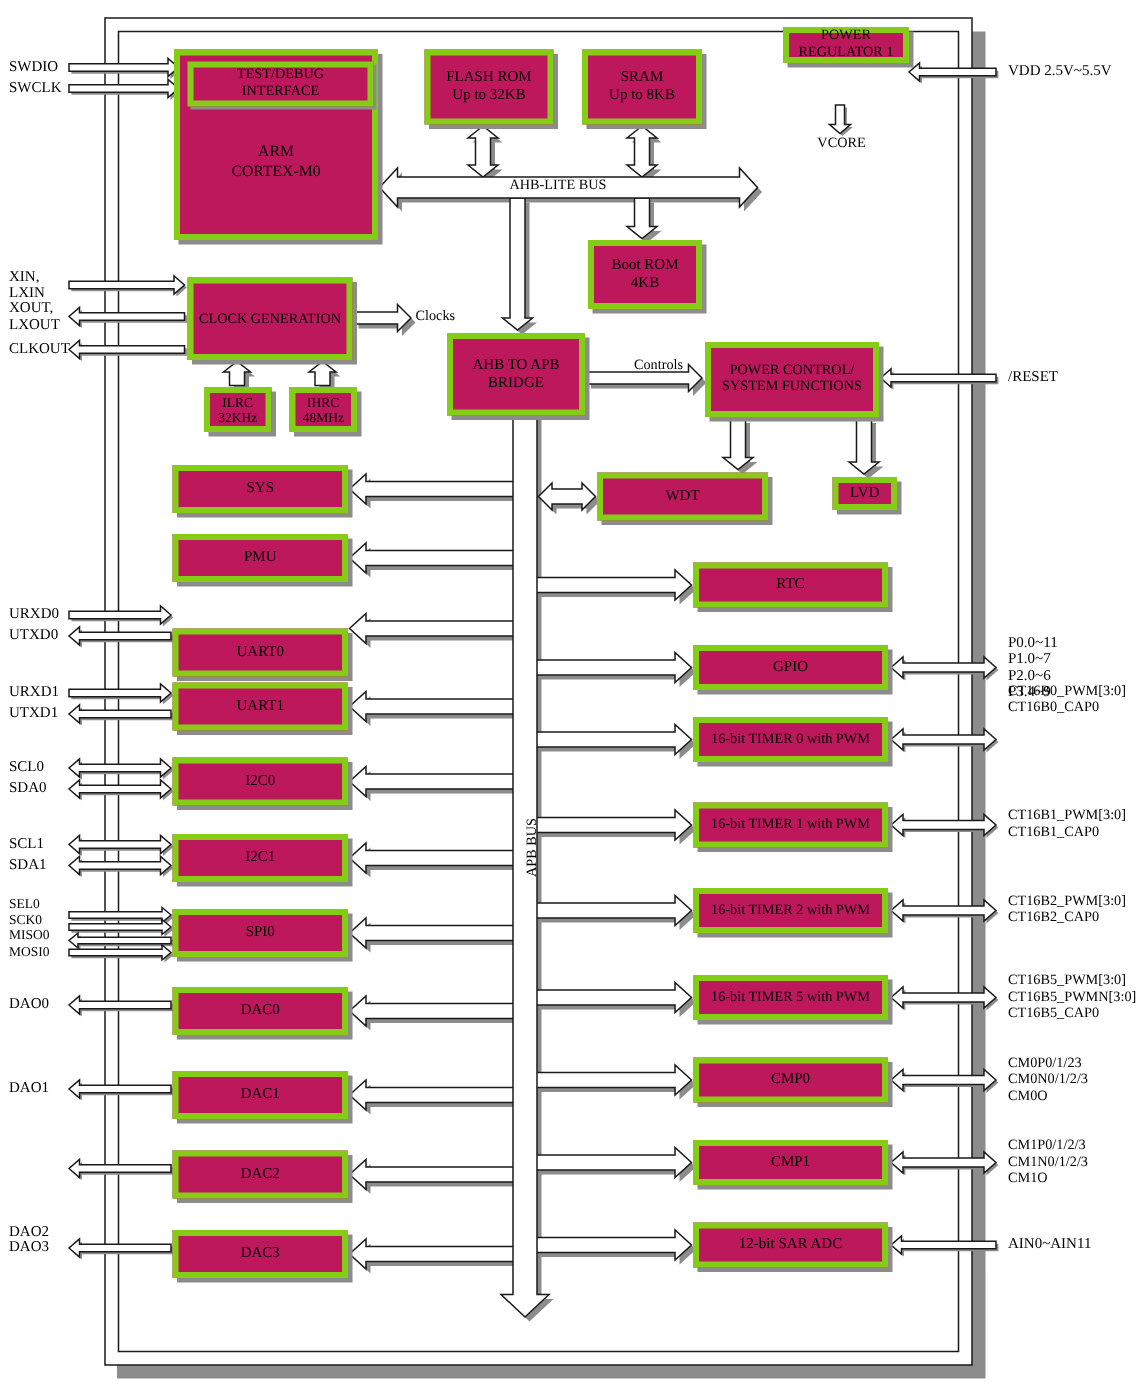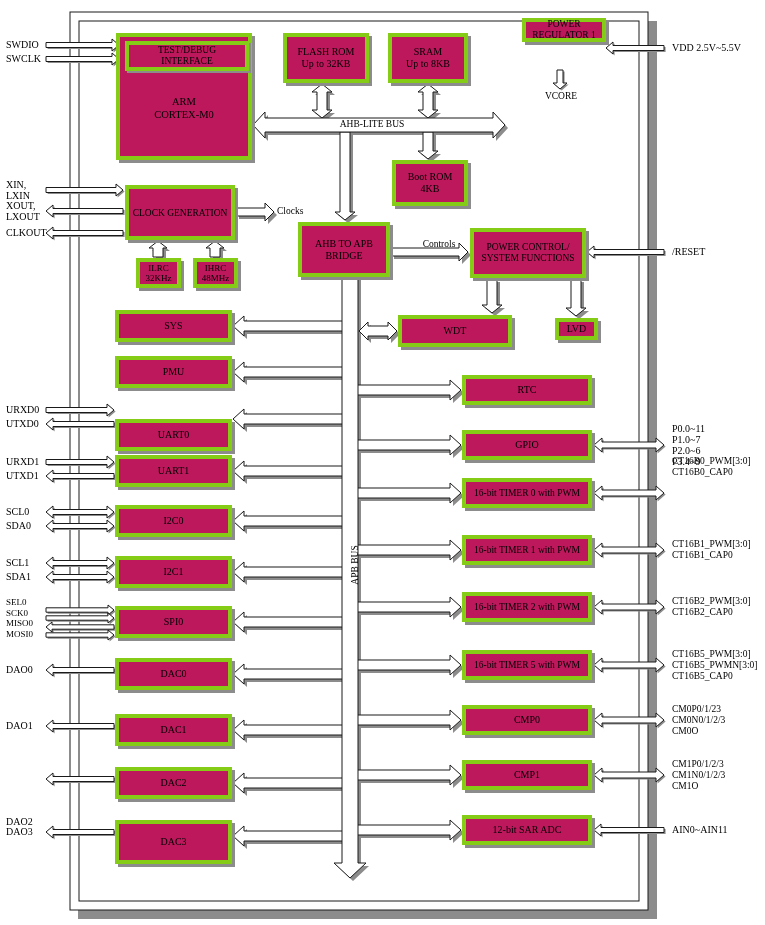--- a/index.html
+++ b/index.html
@@ -191,21 +191,21 @@
   <div class="block" style="left:115px;top:310px;width:117px;height:32px">SYS</div>
   <div class="block" style="left:115px;top:356px;width:117px;height:32px">PMU</div>
   <div class="block" style="left:115px;top:419px;width:117px;height:32px">UART0</div>
   <div class="block" style="left:115px;top:455px;width:117px;height:32px">UART1</div>
   <div class="block" style="left:115px;top:505px;width:117px;height:32px">I2C0</div>
   <div class="block" style="left:115px;top:556px;width:117px;height:32px">I2C1</div>
   <div class="block" style="left:115px;top:606px;width:117px;height:32px">SPI0</div>
   <div class="block" style="left:115px;top:658px;width:117px;height:32px">DAC0</div>
   <div class="block" style="left:115px;top:714px;width:117px;height:32px">DAC1</div>
   <div class="block" style="left:115px;top:767px;width:117px;height:32px">DAC2</div>
-  <div class="block" style="left:115px;top:820px;width:117px;height:44px">DAC3</div>
+  <div class="block" style="left:115px;top:820px;width:117px;height:32px">DAC3</div>
 
   <div class="block" style="left:462px;top:375px;width:130px;height:30px">RTC</div>
   <div class="block" style="left:462px;top:430px;width:130px;height:30px">GPIO</div>
   <div class="block" style="left:462px;top:478px;width:130px;height:30px;font-size:9.5px">16-bit TIMER 0 with PWM</div>
   <div class="block" style="left:462px;top:535px;width:130px;height:30px;font-size:9.5px">16-bit TIMER 1 with PWM</div>
   <div class="block" style="left:462px;top:592px;width:130px;height:30px;font-size:9.5px">16-bit TIMER 2 with PWM</div>
   <div class="block" style="left:462px;top:650px;width:130px;height:30px;font-size:9.5px">16-bit TIMER 5 with PWM</div>
   <div class="block" style="left:462px;top:705px;width:130px;height:30px">CMP0</div>
   <div class="block" style="left:462px;top:760px;width:130px;height:30px">CMP1</div>
   <div class="block" style="left:462px;top:815px;width:130px;height:30px">12-bit SAR ADC</div>

